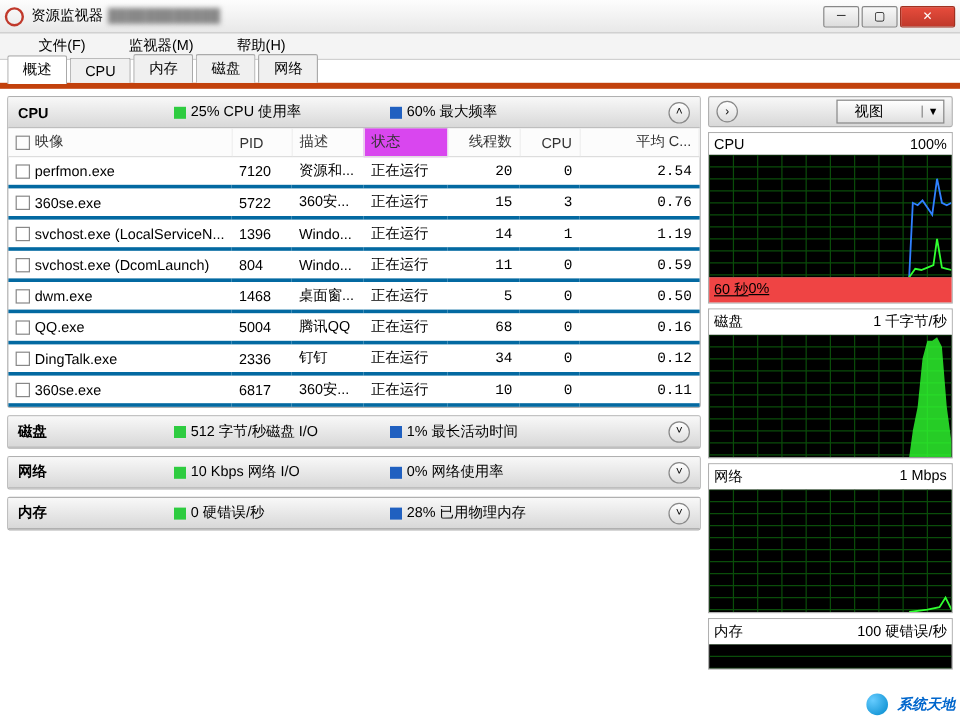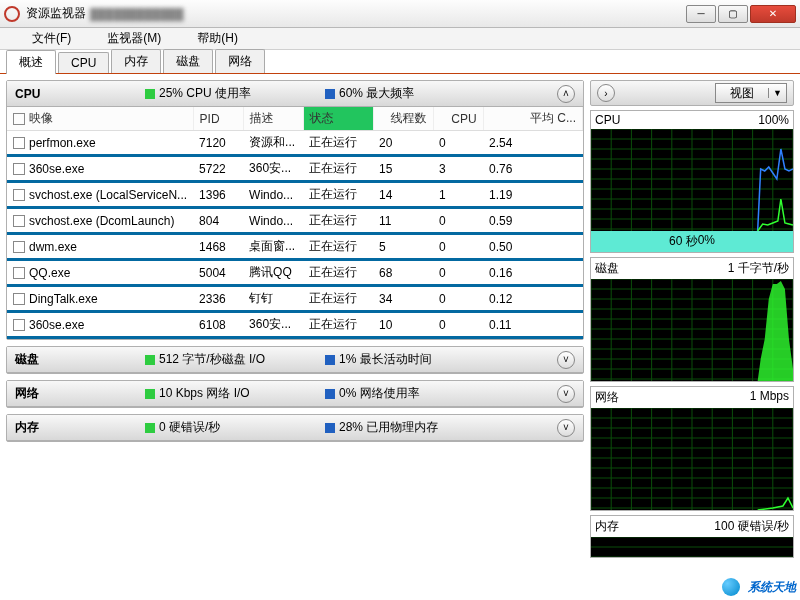--- a/index.html
+++ b/index.html
@@ -10,54 +10,54 @@
 .titlebar .title { font-size: 12px; flex: 0 0 auto; margin-right: 4px; }
 .titlebar .blurred { filter: blur(2px); color: #888; font-size: 11px; }
 .titlebar .spacer { flex: 1; }
 .win-btns { display: flex; gap: 0; }
 .win-btn { width: 30px; height: 18px; border: 1px solid #888; background: linear-gradient(#f8f8f8,#ddd); border-radius: 2px; margin-left: 2px; display: flex; align-items: center; justify-content: center; font-size: 10px; }
 .win-btn.close { background: linear-gradient(#e74c3c,#c0392b); color: #fff; width: 46px; border-color: #a03020; }
 
 .menubar { height: 22px; background: #f4f4f4; display: flex; align-items: center; padding: 0 4px; border-bottom: 1px solid #d0d0d0; }
 .menu-item { padding: 2px 8px; cursor: default; margin-left: 20px; }
 
-.tabbar { height: 24px; display: flex; align-items: flex-end; padding: 0 6px; border-bottom: 1px solid #c2410c; background: #fff; }
+.tabbar { height: 24px; display: flex; align-items: flex-end; padding: 0 6px; border-bottom: 5px solid #c2410c; background: #fff; }
 .tab { padding: 3px 12px; border: 1px solid #aaa; border-bottom: none; background: #f0f0f0; margin-right: 2px; border-radius: 2px 2px 0 0; font-size: 12px; }
 .tab.active { background: #fff; position: relative; top: 1px; }
 
 .content { display: flex; height: calc(600px - 28px - 22px - 24px); }
 .left { flex: 1; padding: 6px; overflow: hidden; display: flex; flex-direction: column; gap: 6px; }
 .right { width: 210px; padding: 6px 6px 6px 0; display: flex; flex-direction: column; gap: 4px; }
 
 .section { border: 1px solid #b0b0b0; border-radius: 2px; }
 .section-header { height: 26px; background: linear-gradient(#f8f8f8,#d8d8d8); display: flex; align-items: center; padding: 0 8px; border-bottom: 1px solid #b0b0b0; cursor: pointer; }
 .section-header .sh-title { font-weight: bold; width: 130px; }
 .section-header .stat { display: flex; align-items: center; gap: 4px; width: 180px; font-size: 11px; }
 .sq { width: 10px; height: 10px; display: inline-block; }
 .sq.green { background: #2ecc40; }
 .sq.blue { background: #2060c0; }
 .section-header .expand-btn { margin-left: auto; width: 18px; height: 18px; border: 1px solid #888; border-radius: 50%; background: linear-gradient(#fff,#ddd); display: flex; align-items: center; justify-content: center; font-size: 10px; }
 
 .proc-table { width: 100%; border-collapse: collapse; font-size: 11px; }
 .proc-table th { text-align: left; padding: 3px 6px; border-bottom: 1px solid #ddd; border-right: 1px solid #eee; background: #fcfcfc; font-weight: normal; color: #333; }
-.proc-table th.sorted { background: #22c55e; }
+.proc-table th.sorted { background: #d946ef; }
 .proc-table td { padding: 3px 6px; border-bottom: 3px solid #0369a1; white-space: nowrap; overflow: hidden; text-overflow: ellipsis; }
-.proc-table td.num { text-align: left; }
+.proc-table td.num { text-align: right; font-family: Liberation Mono, monospace; }
 .proc-table .cb { width: 12px; height: 12px; border: 1px solid #888; display: inline-block; vertical-align: middle; margin-right: 4px; }
 
 .right-top { height: 26px; background: linear-gradient(#f8f8f8,#d8d8d8); border: 1px solid #b0b0b0; border-radius: 2px; display: flex; align-items: center; padding: 0 6px; }
 .right-top .collapse-btn { width: 18px; height: 18px; border: 1px solid #888; border-radius: 50%; background: linear-gradient(#fff,#ddd); display: flex; align-items: center; justify-content: center; font-size: 10px; }
-.view-dd { margin-left: auto; border: 1px solid #888; background: linear-gradient(#fff,#e0e0e0); height: 20px; display: flex; align-items: center; }
+.view-dd { margin-left: auto; border: 1px solid #888; background: linear-gradient(#fff,#e0e0e0); height: 20px; display: flex; align-items: center; gap: 18px; }
 .view-dd .lbl { padding: 0 14px; }
 .view-dd .arr { border-left: 1px solid #888; padding: 0 4px; font-size: 9px; }
 
 .chart-block { border: 1px solid #b0b0b0; display: flex; flex-direction: column; }
 .chart-block .ch-head { display: flex; justify-content: space-between; padding: 2px 4px; font-size: 11px; background: #fff; }
 .chart-block .ch-body { height: 102px; background: #000; position: relative; overflow: hidden; }
-.chart-block .ch-foot { display: flex; justify-content: center; padding: 2px 4px; font-size: 11px; background: #5eead4; }
+.chart-block .ch-foot { display: flex; justify-content: flex-start; padding: 2px 4px; font-size: 11px; background: #ef4444; text-decoration: underline; }
 .grid line { stroke: #0a4d0a; stroke-width: 1; }
 .line-blue { stroke: #3080ff; stroke-width: 1.5; fill: none; }
 .line-green { stroke: #30ff30; stroke-width: 1.5; fill: none; }
 .area-green { fill: #30ff30; opacity: 0.8; }
 
 .watermark { position: absolute; right: 4px; bottom: 4px; display: flex; align-items: center; gap: 8px; font-size: 14px; color: #0066cc; font-style: italic; font-weight: bold; }
 .watermark .wm-icon { width: 18px; height: 18px; border-radius: 50%; background: radial-gradient(circle at 30% 30%, #6cf, #08c); }
 </style>
 </head>
 <body>
@@ -183,21 +183,21 @@
               <td><span class="cb"></span>DingTalk.exe</td>
               <td>2336</td>
               <td>钉钉</td>
               <td>正在运行</td>
               <td class="num">34</td>
               <td class="num">0</td>
               <td class="num">0.12</td>
             </tr>
             <tr>
               <td><span class="cb"></span>360se.exe</td>
-              <td>6108</td>
+              <td>6817</td>
               <td>360安...</td>
               <td>正在运行</td>
               <td class="num">10</td>
               <td class="num">0</td>
               <td class="num">0.11</td>
             </tr>
           </tbody>
       </table>
     </div>
 

